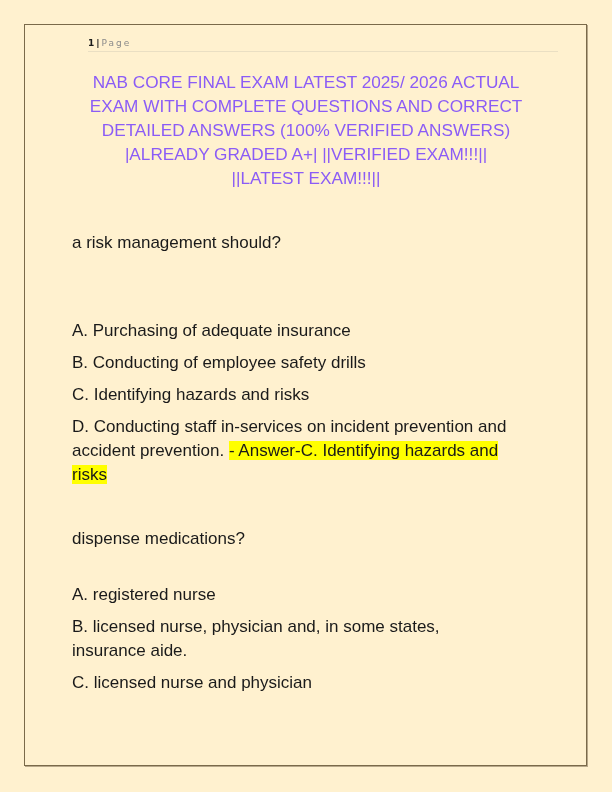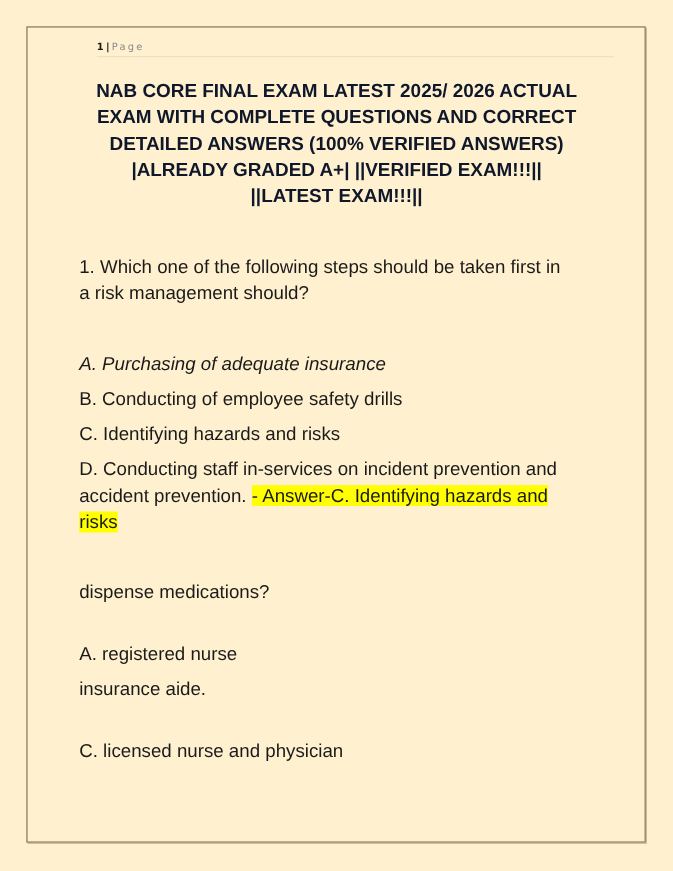--- a/index.html
+++ b/index.html
@@ -39,22 +39,22 @@
     .header .num { font-weight: bold; color: #1a1a1a; }
     .header .sep { font-weight: bold; color: #1a1a1a; margin: 0 2px; }
     .header .page-word { color: #8a8a8a; letter-spacing: 2px; }
 
     .title {
       position: absolute;
       left: 60px;
       top: 70px;
       width: 492px;
       text-align: center;
-      color: #0f172a;
-      font-weight: bold;
+      color: #8b5cf6;
+      font-weight: normal;
       font-size: 17.2px;
       line-height: 24px;
     }
     .title div { white-space: nowrap; }
 
     .content {
       position: absolute;
       left: 72px;
       width: 470px;
       color: #1a1a1a;
@@ -75,25 +75,24 @@
 
 <div class="title">
   <div>NAB CORE FINAL EXAM LATEST 2025/ 2026 ACTUAL</div>
   <div>EXAM WITH COMPLETE QUESTIONS AND CORRECT</div>
   <div>DETAILED ANSWERS (100% VERIFIED ANSWERS)</div>
   <div>|ALREADY GRADED A+| ||VERIFIED EXAM!!!||</div>
   <div>||LATEST EXAM!!!||</div>
 </div>
 
 <div class="content" style="top:231px;">
-  <div class="line">1. Which one of the following steps should be taken first in</div>
   <div class="line">a risk management should?</div>
 </div>
 
-<div class="content" style="top:319px;font-style:italic;">
+<div class="content" style="top:319px;">
   <div class="line">A. Purchasing of adequate insurance</div>
 </div>
 <div class="content" style="top:351px;">
   <div class="line">B. Conducting of employee safety drills</div>
 </div>
 <div class="content" style="top:383px;">
   <div class="line">C. Identifying hazards and risks</div>
 </div>
 <div class="content" style="top:415px;">
   <div class="line">D. Conducting staff in-services on incident prevention and</div>
@@ -101,17 +100,18 @@
   <div class="line"><span class="hl">risks</span></div>
 </div>
 
 <div class="content" style="top:527px;">
   <div class="line">dispense medications?</div>
 </div>
 <div class="content" style="top:583px;">
   <div class="line">A. registered nurse</div>
 </div>
 <div class="content" style="top:615px;">
+  <div class="line">B. licensed nurse, physician and, in some states,</div>
   <div class="line">insurance aide.</div>
 </div>
 <div class="content" style="top:671px;">
   <div class="line">C. licensed nurse and physician</div>
 </div>
 
 </body></html>

